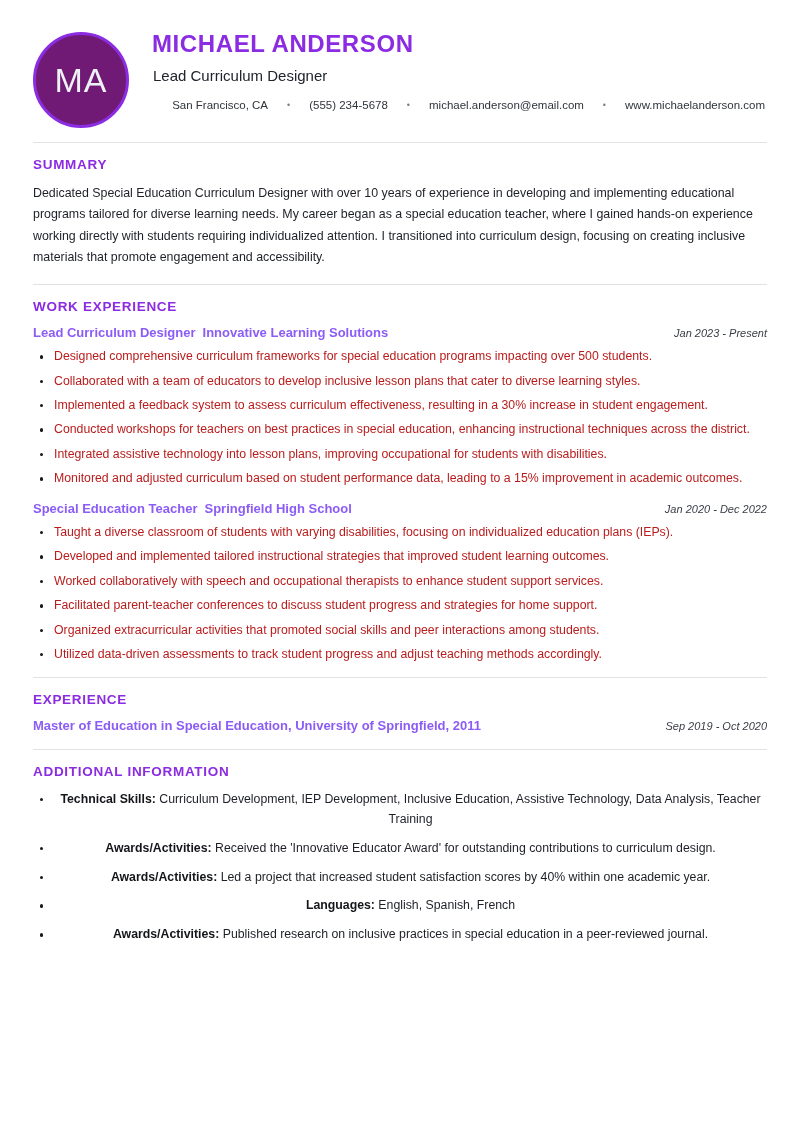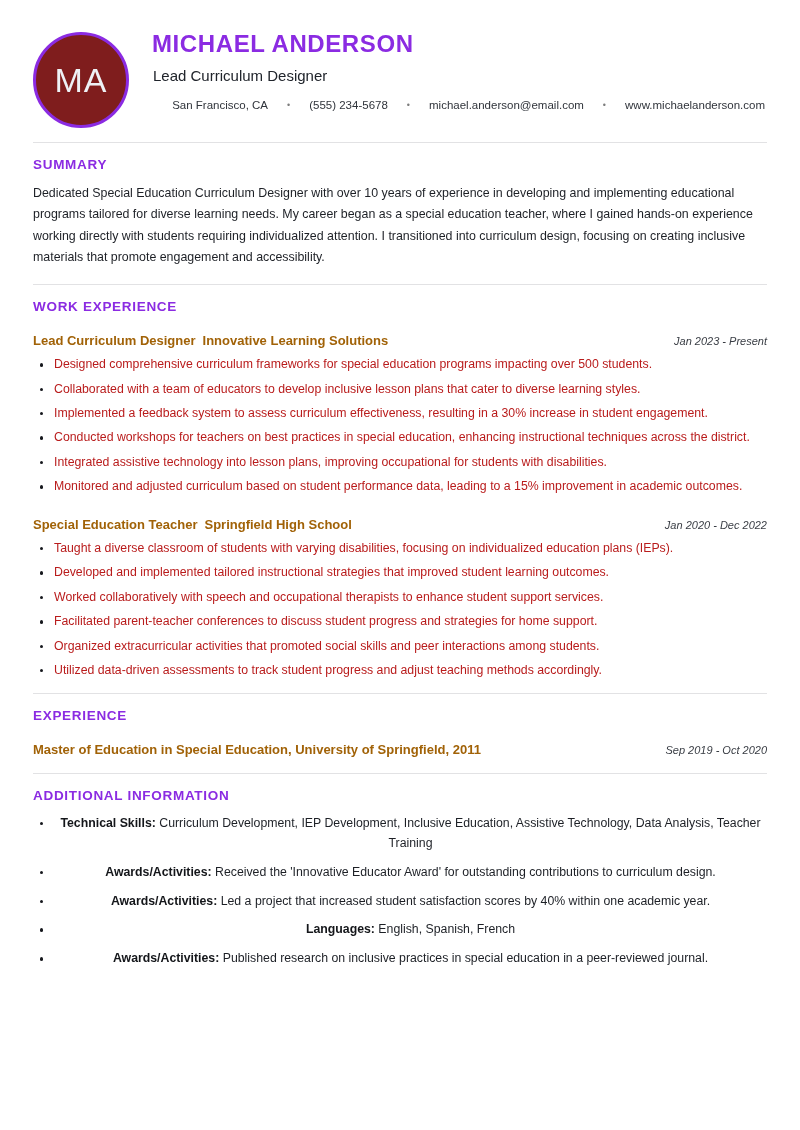--- a/index.html
+++ b/index.html
@@ -33,21 +33,21 @@
   .avatar-wrap {
     flex: 0 0 auto;
     width: 96px;
     height: 96px;
     margin-top: 4px;
   }
   .avatar {
     width: 96px;
     height: 96px;
     border-radius: 50%;
-    background: #7f1d1d;
+    background: #701a75;
     border: 3px solid #8b2be2;
     box-sizing: border-box;
     display: flex;
     align-items: center;
     justify-content: center;
     color: #eef1f5;
     font-size: 34px;
     font-weight: 400;
     letter-spacing: 1px;
   }
@@ -115,23 +115,22 @@
   .entry { margin-bottom: 5px; }
   .entry-head {
     display: flex;
     align-items: baseline;
     justify-content: space-between;
     margin-bottom: 5px;
   }
   .entry-left {
     font-size: 13px;
     font-weight: bold;
-    color: #a16207;
+    color: #8b5cf6;
     line-height: 1.3;
-    margin-top: 8px;
   }
   .entry-company { padding-left: 7px; }
   .entry-date {
     font-size: 11px;
     font-style: italic;
     color: #393d44;
     white-space: nowrap;
     padding-left: 14px;
   }
   ul.bullets {

